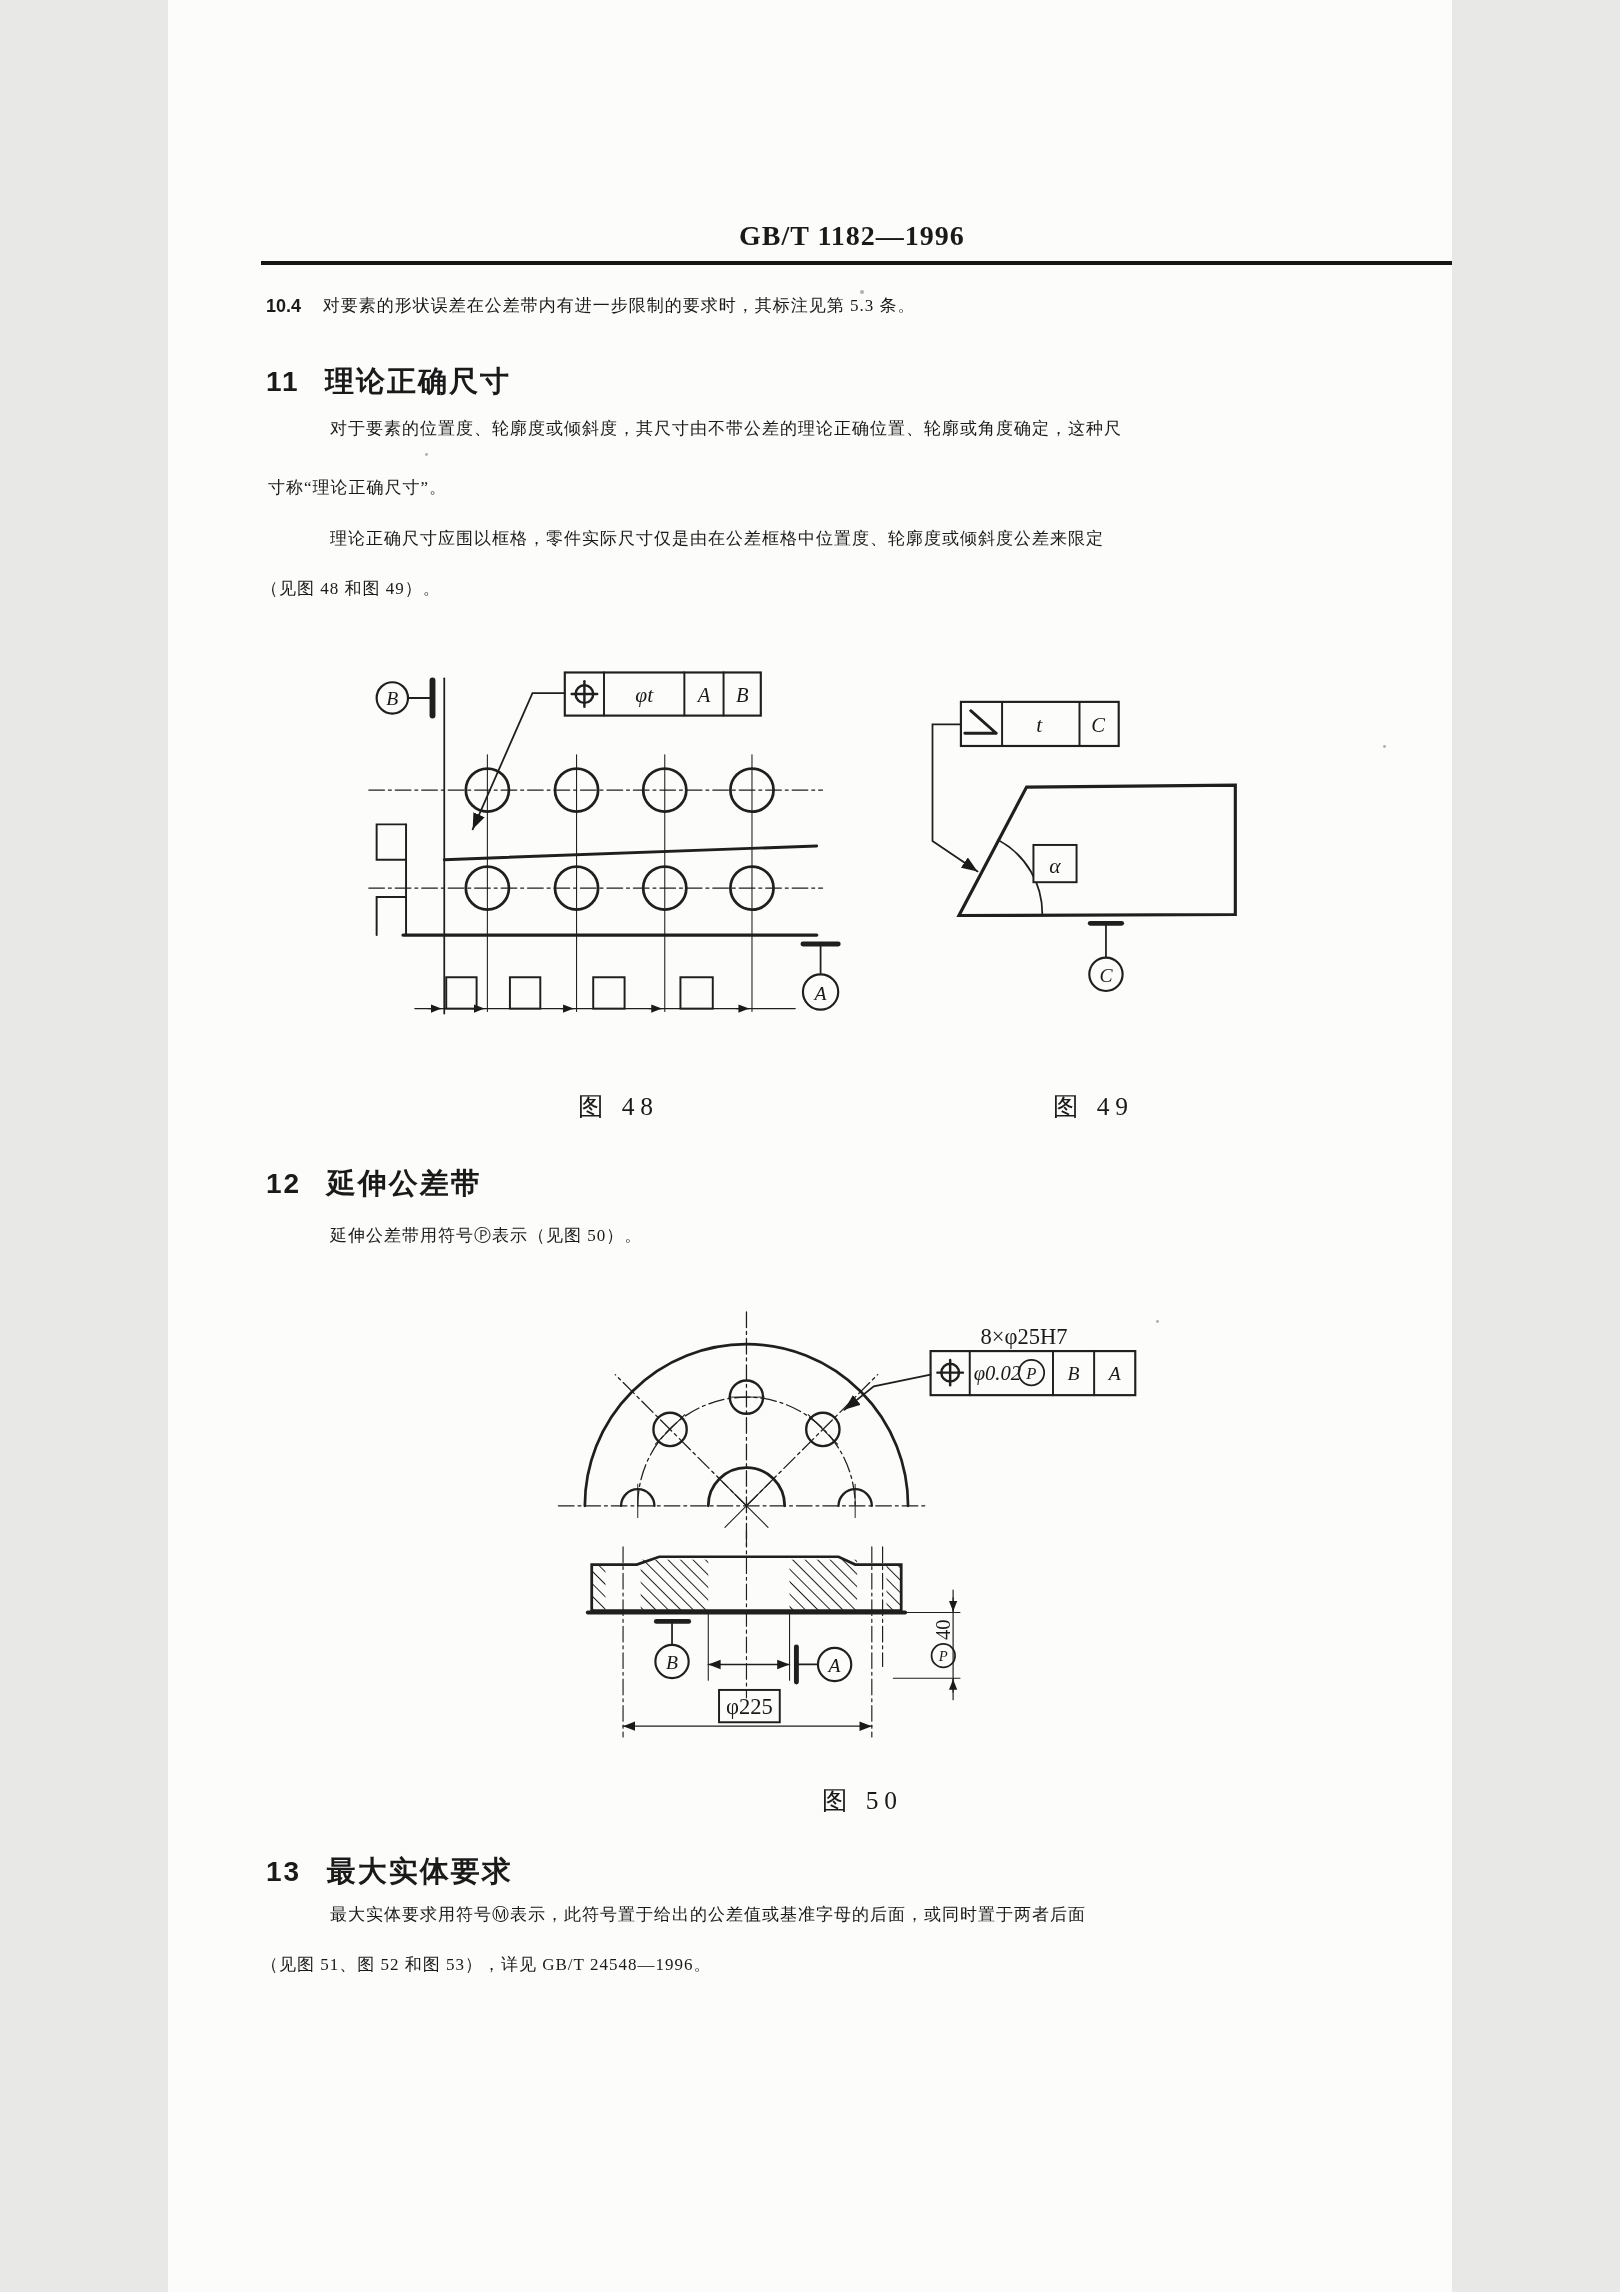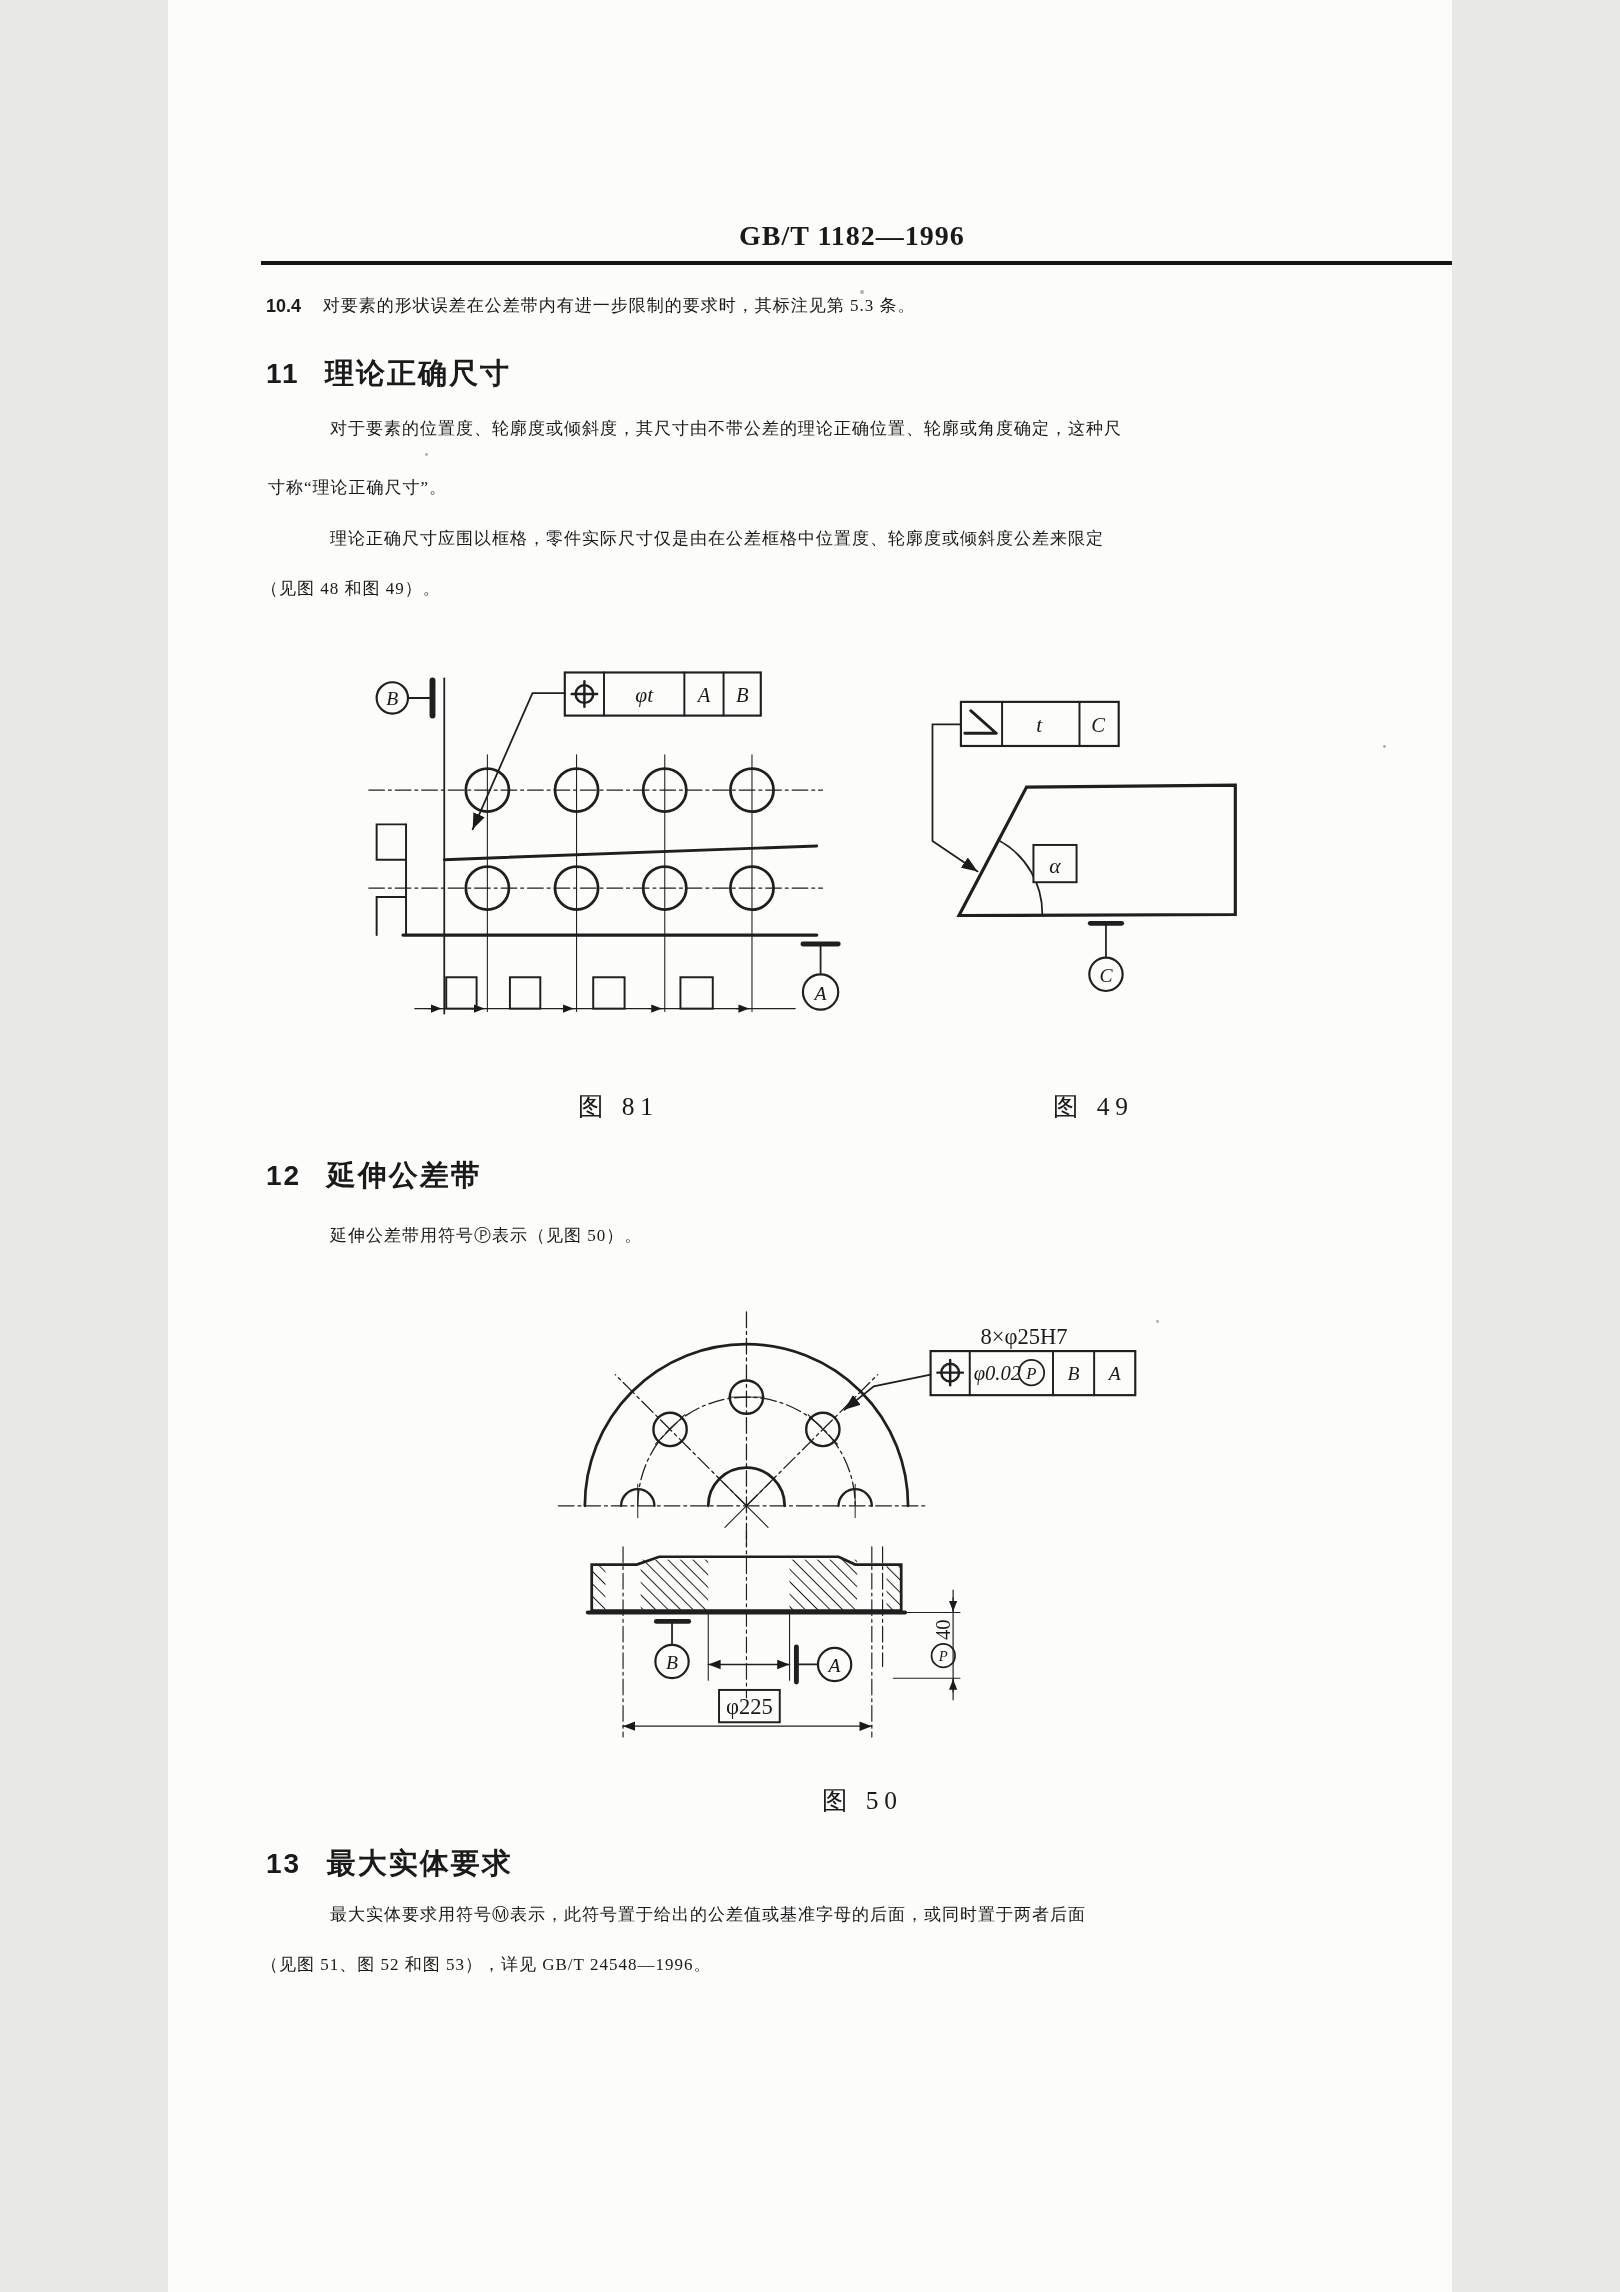--- a/index.html
+++ b/index.html
@@ -8,21 +8,21 @@
     width:1284px;height:2293px;
     margin:0 auto;
     background:#fcfcfb;
     font-family:"Liberation Serif","DejaVu Serif","DejaVu Sans",serif;
     color:#1a1a1a;
     overflow:hidden;
   }
   .abs{position:absolute;line-height:1;white-space:nowrap;}
   .body-text{font-size:17px;letter-spacing:1px;}
   .num{font-family:"Liberation Sans","DejaVu Sans",sans-serif;font-weight:600;}
-  .heading{font-family:"Liberation Sans","DejaVu Sans",sans-serif;font-weight:700;font-size:29px;letter-spacing:2px;}
+  .heading{font-family:"Liberation Sans","DejaVu Sans",sans-serif;font-weight:700;font-size:29px;letter-spacing:2px;margin-top:8px;}
   .heading .num{font-size:28px;margin-right:25.5px;font-weight:600;}
   .clause-line{display:flex;gap:21.6px;}
   .doc-header{font-weight:700;font-size:28px;letter-spacing:1px;font-family:"Liberation Serif","DejaVu Serif",serif;}
   .rule{position:absolute;background:#161616;}
   .caption{font-size:25.5px;letter-spacing:5.9px;}
   svg{position:absolute;overflow:visible;}
   svg text{font-family:"Liberation Serif","DejaVu Serif","DejaVu Sans",serif;fill:#1a1a1a;stroke:none;}
   .speck{position:absolute;background:#555;border-radius:50%;opacity:.45;}
   #pen-mark{position:absolute;left:1411px;top:1344px;width:16.7px;height:6.9px;background:#161616;
     border-radius:60% 40% 50% 60%;transform:rotate(-32deg);}
@@ -111,21 +111,21 @@
       <line x1="648" y1="963" x2="684" y2="963" stroke-width="5"></line>
       <line x1="666" y1="963" x2="666" y2="993" stroke-width="1.8"></line>
       <circle cx="666" cy="1012" r="18" stroke-width="2.2"></circle>
     </g>
     <text x="229" y="719" font-size="20" font-style="italic" text-anchor="middle">B</text>
     <text x="486" y="716" font-size="22" font-style="italic" text-anchor="middle">φt</text>
     <text x="547" y="716" font-size="21" font-style="italic" text-anchor="middle">A</text>
     <text x="586" y="716" font-size="21" font-style="italic" text-anchor="middle">B</text>
     <text x="666" y="1020" font-size="20" font-style="italic" text-anchor="middle">A</text>
   </svg>
-  <div class="abs caption" style="left:410px;top:1094px;">图 81</div>
+  <div class="abs caption" style="left:410px;top:1094px;">图 48</div>
 
   <svg style="left:740px;top:642px;" width="441" height="402" viewBox="755 655 450 410">
     <defs>
       <marker id="a49" markerWidth="10" markerHeight="8" refX="9" refY="4" orient="auto-start-reverse">
         <path d="M0,0.5 L9,4 L0,7.5 Z" fill="#1a1a1a"></path>
       </marker>
     </defs>
     <g stroke="#1f1f1f" fill="none" stroke-linecap="round">
 
       <rect x="809" y="716" width="161" height="45" stroke-width="2.2"></rect>

